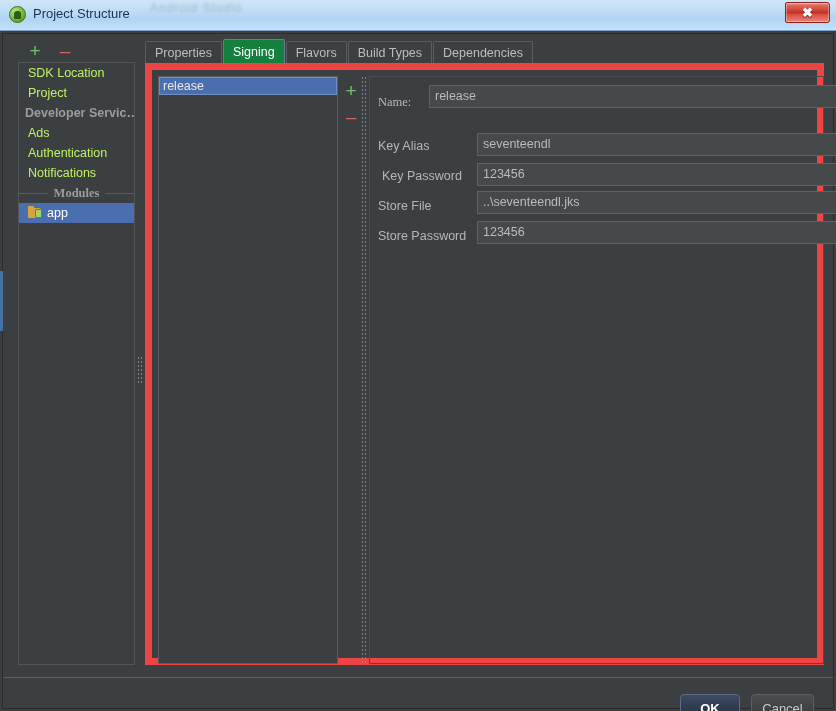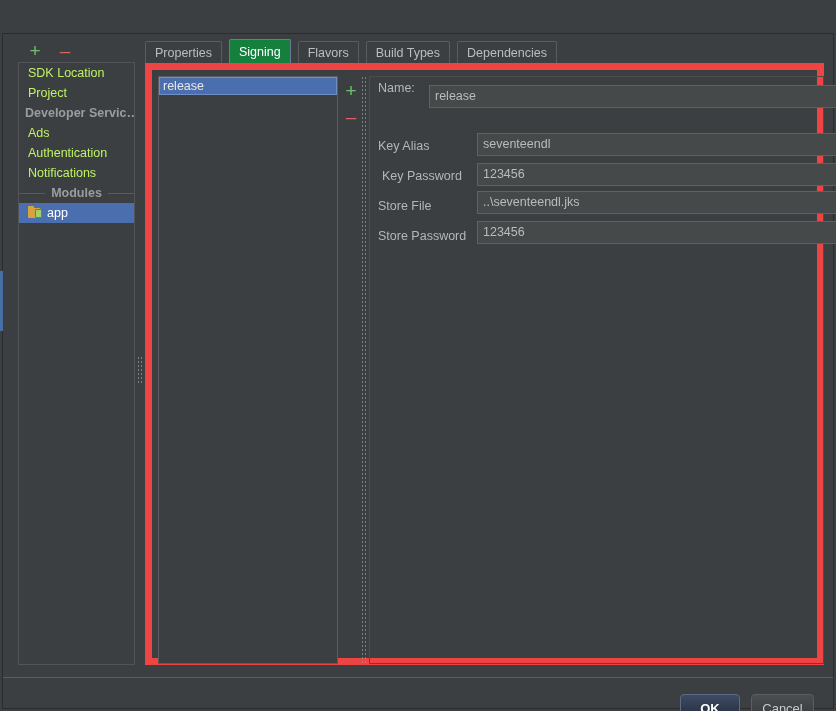--- a/index.html
+++ b/index.html
@@ -161,20 +161,21 @@
     font-size: 12.5px;
   }
   .side-item.separator .sep-line {
     flex: 1;
     height: 1px;
     background: #585b5e;
   }
   .side-item.separator .sep-label {
     padding: 0 6px;
     white-space: nowrap;
+    font-family: Liberation Serif, serif;
   }
   .side-item.selected {
     background: #4b6eaf;
     color: #ffffff;
   }
   .side-item.indent { }
   .module-icon {
     position: relative;
     display: inline-block;
     width: 15px; height: 12px;
@@ -227,21 +228,21 @@
     position: absolute;
     left: 145px; top: 8px;
     height: 25px;
     display: flex;
     align-items: flex-end;
   }
   .tab {
     height: 22px;
     line-height: 22px;
     padding: 0 9px;
-    margin-right: 7px;
+    margin-right: 1px;
     font-size: 12.5px;
     color: #bbbdc0;
     background: #3c3f41;
     border: 1px solid #5a5d60;
     border-bottom: none;
     border-radius: 2px 2px 0 0;
     cursor: pointer;
     white-space: nowrap;
   }
   .tab.active {
@@ -404,20 +405,28 @@
     width: 3px; height: 60px;
     background: #4a7ab5;
     opacity: 0.85;
   }
 </style>
 </head>
 <body>
 
 <div id="window">
 
+  <div id="titlebar">
+    <div id="titlebar-ghost">Android Studio</div>
+    <div id="app-icon"></div>
+    <div id="title-text">Project Structure</div>
+    <div id="close-button">
+      <div id="close-glyph">✖</div>
+    </div>
+  </div>
 
   <div id="content">
     <div id="content-border"></div>
 
     <div id="left-toolbar">
       <div class="tb-btn" id="btn-add">+</div>
       <div class="tb-btn" id="btn-remove">–</div>
     </div>
 
     <div id="sidebar">
@@ -454,21 +463,21 @@
         </div>
 
       <div id="list-toolbar">
         <div id="list-add">+</div>
         <div id="list-remove">–</div>
       </div>
 
       <div id="splitter-right"></div>
 
       <div id="form">
-        <div class="form-label" style="left:8px; top:4px;">Name:</div>
+        <div class="form-label" style="left:8px; top:18px;font-family:Liberation Serif, serif;">Name:</div>
         <div class="form-input" style="left:59px; top:8px; width:523px;">release</div>
 
         <div class="form-label" style="left:8px; top:62px;">Key Alias</div>
         <div class="form-input" style="left:107px; top:56px; width:475px;">seventeendl</div>
 
         <div class="form-label" style="left:12px; top:92px;">Key Password</div>
         <div class="form-input" style="left:107px; top:86px; width:475px;">123456</div>
 
         <div class="form-label" style="left:8px; top:122px;">Store File</div>
         <div class="form-input" style="left:107px; top:114px; width:446px;">..\seventeendl.jks</div>

